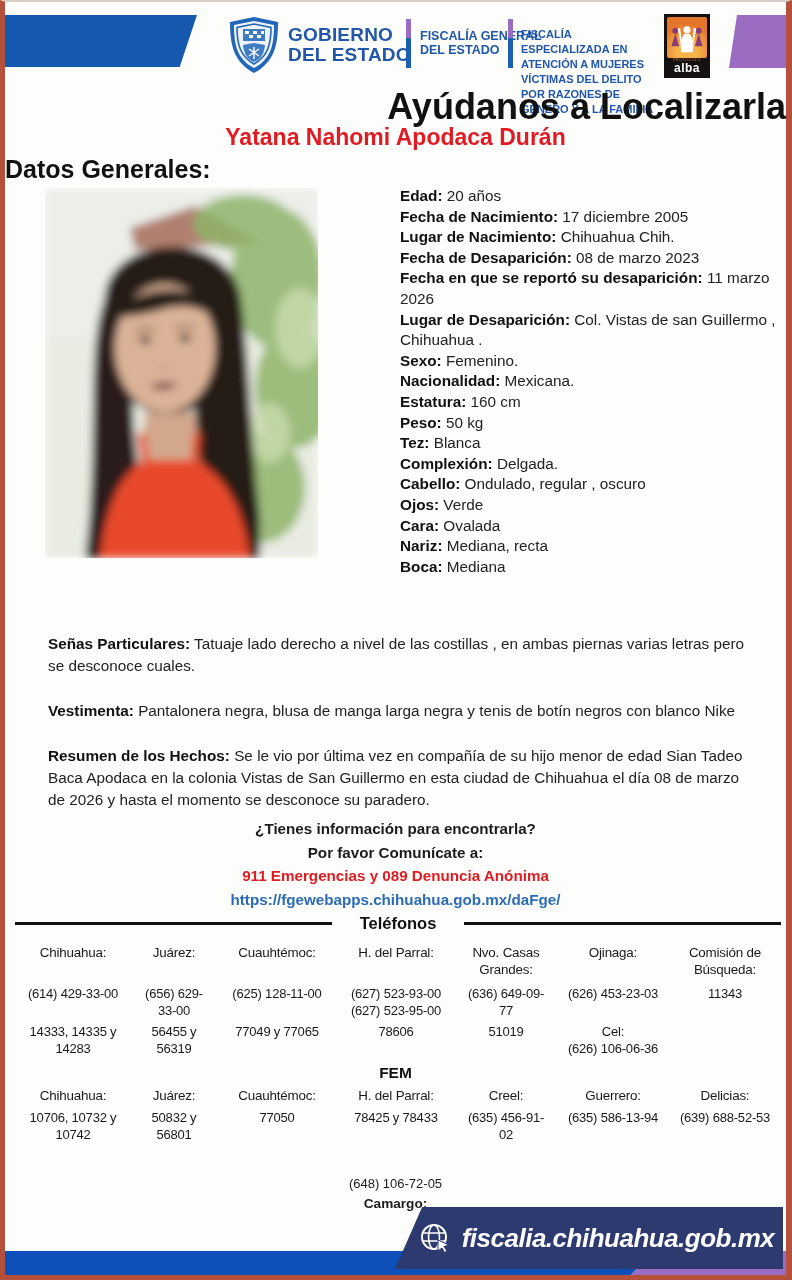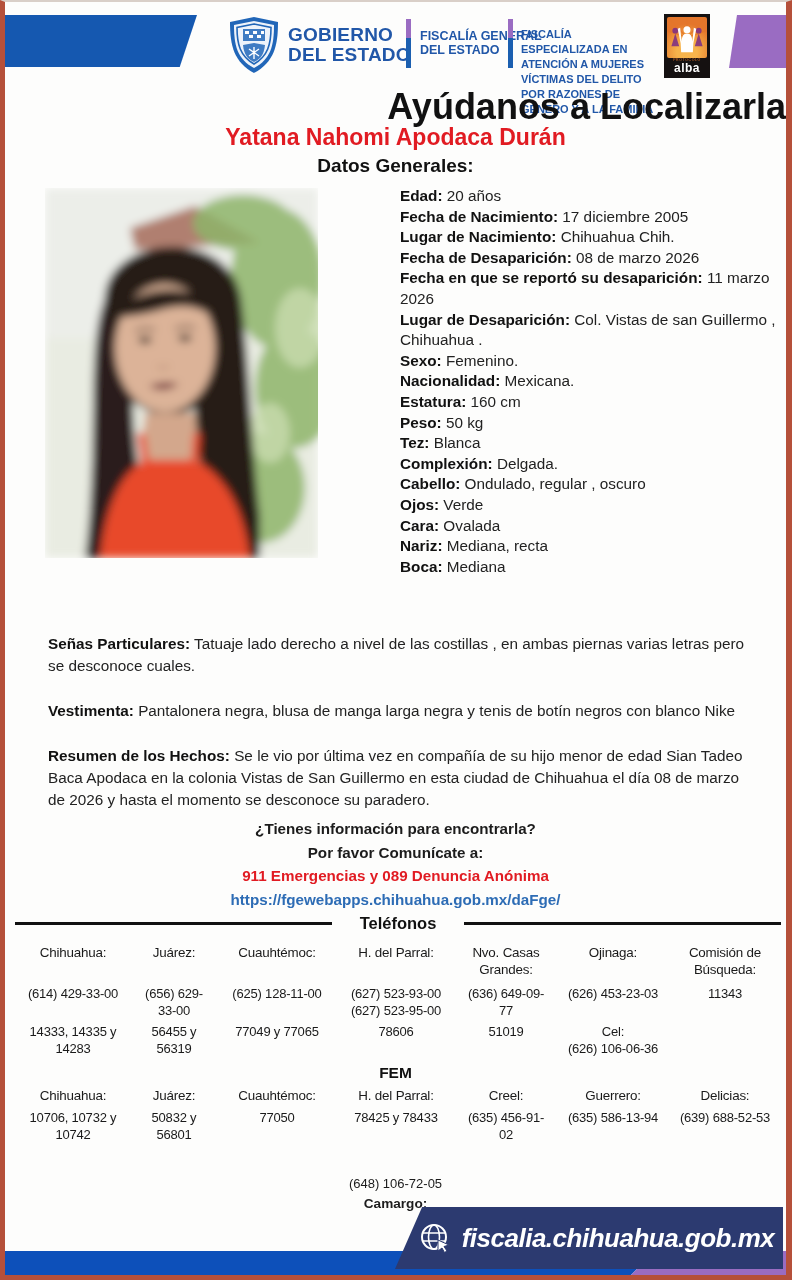--- a/index.html
+++ b/index.html
@@ -30,22 +30,22 @@
   .alba-art{flex:1;background:radial-gradient(circle at 50% 85%, #f7b44c 0 25%, #e4762b 70%);
     border-radius:2px;position:relative;overflow:hidden;}
   .alba-word{color:#fff;font-weight:bold;font-size:12px;text-align:center;line-height:13px;
     letter-spacing:.5px;}
   .alba-top{color:#e4762b;font-size:3.5px;text-align:center;letter-spacing:.6px;line-height:4px;}
   
   .title{position:absolute;left:0;width:100%;top:84px;text-align:right;
     font-size:36px;font-weight:bold;color:#111;}
   .missing-name{position:absolute;left:0;width:100%;top:122px;text-align:center;
     font-size:23px;font-weight:bold;color:#e11b22;}
-  .datos{position:absolute;left:0;width:100%;top:153px;text-align:center;
-    font-size:19px;font-weight:bold;color:#111;}
+  .datos{position:absolute;left:0;width:100%;top:153px;text-align:left;
+    font-size:25px;font-weight:bold;color:#111;}
   
   .photo{position:absolute;left:40px;top:186px;width:273px;height:370px;overflow:hidden;}
   .fields{position:absolute;left:395px;top:184px;width:378px;
     font-size:15.3px;line-height:20.6px;color:#222;}
   .fields b{color:#111;}
   
   .paras{position:absolute;left:43px;top:631px;width:706px;
     font-size:15.3px;line-height:22px;color:#222;}
   .paras .para{margin-bottom:23px;}
   .paras b{color:#111;}
@@ -183,21 +183,21 @@
         <path d="M55 370 C60 320 75 285 100 272 L150 272 C185 290 200 330 205 370 Z" fill="#e8492b"></path>
         <path d="M100 272 L96 245 M150 272 L152 245" stroke="#e8492b" stroke-width="7"></path>
       </g>
     </svg>
   </div>
 
   <div class="fields">
     <div><b>Edad:</b> <span>20 años</span></div>
     <div><b>Fecha de Nacimiento:</b> <span>17 diciembre 2005</span></div>
     <div><b>Lugar de Nacimiento:</b> <span>Chihuahua Chih.</span></div>
-    <div><b>Fecha de Desaparición:</b> <span>08 de marzo 2026</span></div>
+    <div><b>Fecha de Desaparición:</b> <span>08 de marzo 2023</span></div>
     <div><b>Fecha en que se reportó su desaparición:</b> <span>11 marzo 2026</span></div>
     <div><b>Lugar de Desaparición:</b> <span>Col. Vistas de san Guillermo , Chihuahua .</span></div>
     <div><b>Sexo:</b> <span>Femenino.</span></div>
     <div><b>Nacionalidad:</b> <span>Mexicana.</span></div>
     <div><b>Estatura:</b> <span>160 cm</span></div>
     <div><b>Peso:</b> <span>50 kg</span></div>
     <div><b>Tez:</b> <span>Blanca</span></div>
     <div><b>Complexión:</b> <span>Delgada.</span></div>
     <div><b>Cabello:</b> <span>Ondulado, regular , oscuro</span></div>
     <div><b>Ojos:</b> <span>Verde</span></div>

